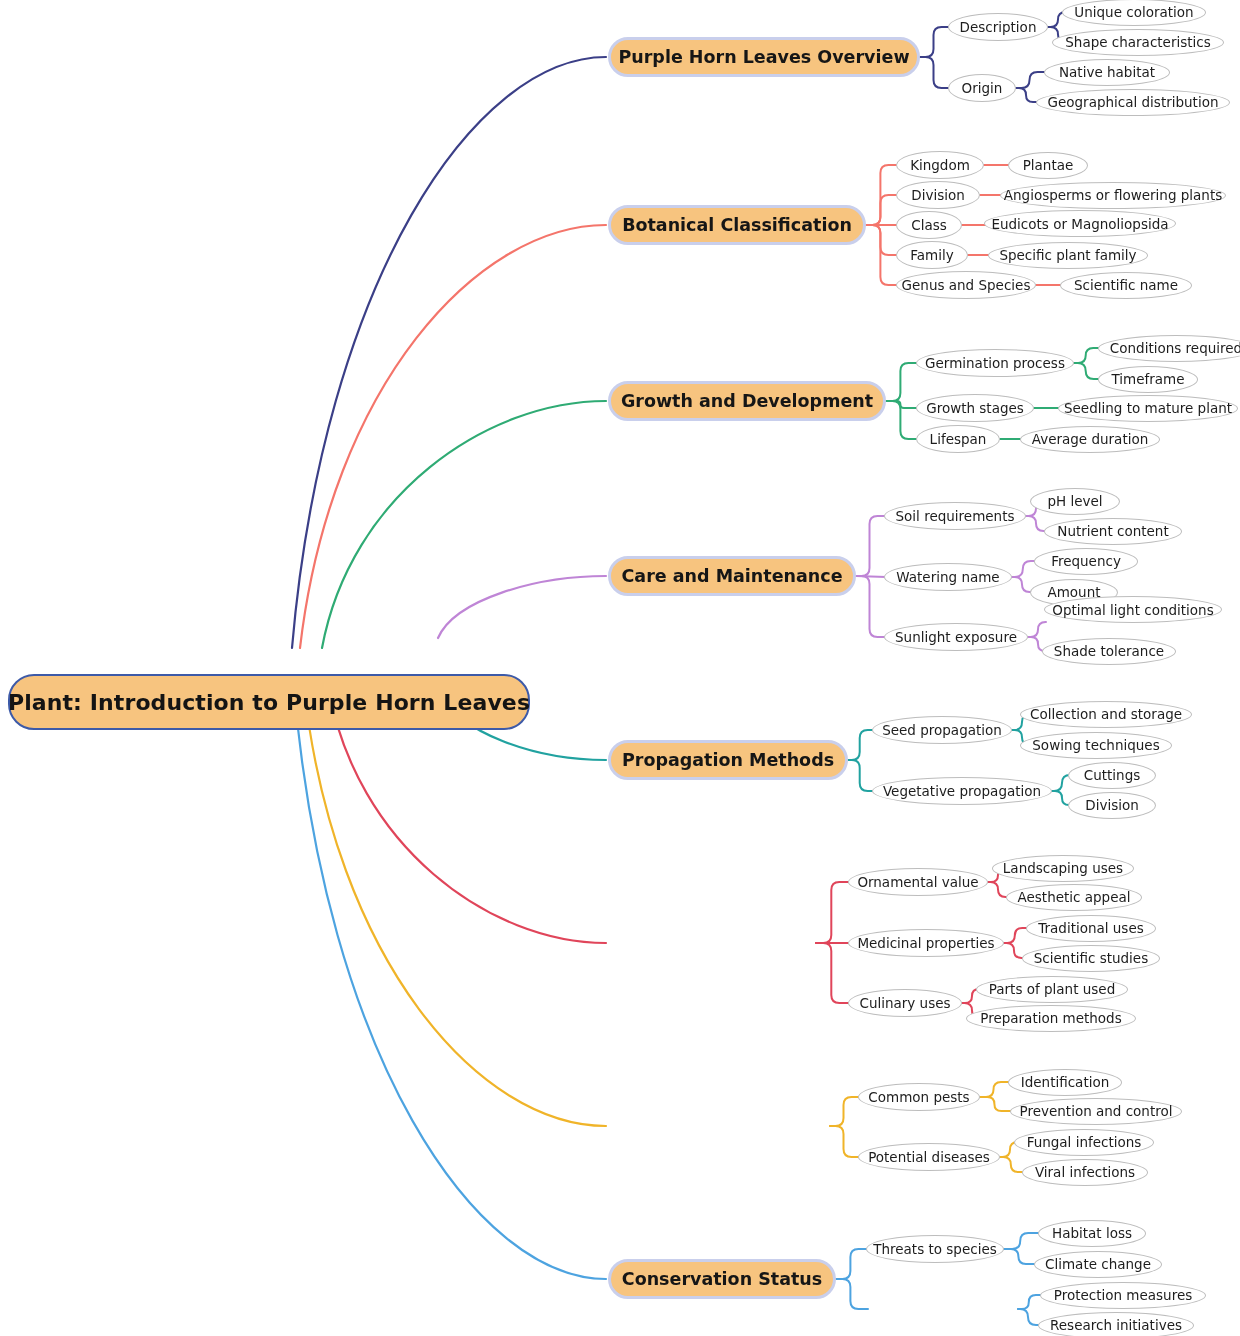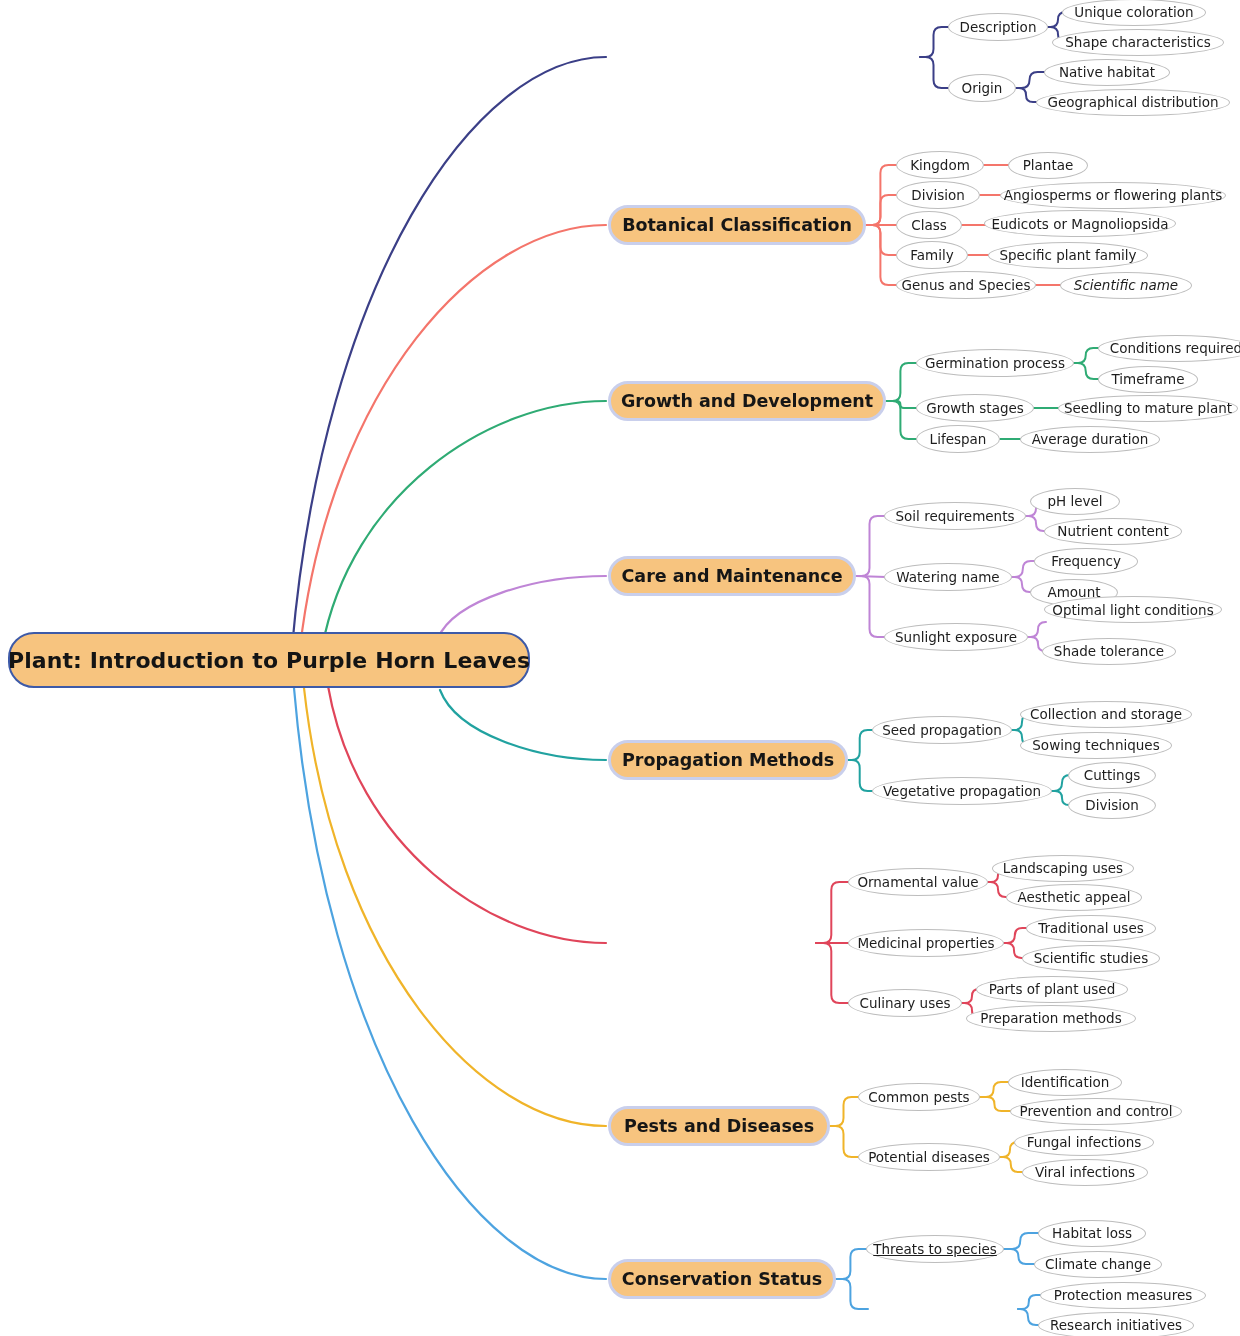--- a/index.html
+++ b/index.html
@@ -38,20 +38,21 @@
   
   .root-node {
     background: #f7c47f;
     border: 2.5px solid #3d5aa8;
     border-radius: 26px;
     color: #141414;
     font-weight: bold;
     font-size: 22px;
     letter-spacing: 0.1px;
     padding: 0 14px;
+    margin-top: 42px;
   }
   
   .branch-node {
     background: #f7c47f;
     border: 3px solid #c9cfec;
     border-radius: 22px;
     color: #161616;
     font-weight: bold;
     font-size: 17.5px;
     padding: 0 12px;
@@ -137,37 +138,38 @@
       <path d="M 1000 1157 L 1003.3 1157 Q 1010.8 1157 1010.8 1164.5 L 1010.8 1164.5 Q 1010.8 1172 1018.3 1172 L 1024 1172" fill="none" stroke="#f0b429" stroke-width="2" stroke-linecap="round" stroke-linejoin="round"></path>
       <path d="M 294 688 C 325.2 1054.42, 474.96 1279, 606 1279" fill="none" stroke="#4da3e0" stroke-width="2.2" stroke-linecap="round" stroke-linejoin="round"></path>
       <path d="M 836 1279 L 842.4 1279 Q 850.4 1279 850.4 1271 L 850.4 1257 Q 850.4 1249 858.4 1249 L 868 1249" fill="none" stroke="#4da3e0" stroke-width="2" stroke-linecap="round" stroke-linejoin="round"></path>
       <path d="M 1004 1249 L 1012.2 1249 Q 1020.2 1249 1020.2 1241 L 1020.2 1241 Q 1020.2 1233 1028.2 1233 L 1040 1233" fill="none" stroke="#4da3e0" stroke-width="2" stroke-linecap="round" stroke-linejoin="round"></path>
       <path d="M 1004 1249 L 1010.9 1249 Q 1018.4 1249 1018.4 1256.5 L 1018.4 1256.5 Q 1018.4 1264 1025.9 1264 L 1036 1264" fill="none" stroke="#4da3e0" stroke-width="2" stroke-linecap="round" stroke-linejoin="round"></path>
       <path d="M 836 1279 L 842.4 1279 Q 850.4 1279 850.4 1287 L 850.4 1301 Q 850.4 1309 858.4 1309 L 868 1309" fill="none" stroke="#4da3e0" stroke-width="2" stroke-linecap="round" stroke-linejoin="round"></path>
       <path d="M 1018 1309 L 1021.8 1309 Q 1028.8 1309 1028.8 1302 L 1028.8 1302 Q 1028.8 1295 1035.8 1295 L 1042 1295" fill="none" stroke="#4da3e0" stroke-width="2" stroke-linecap="round" stroke-linejoin="round"></path>
       <path d="M 1018 1309 L 1020 1309 Q 1028 1309 1028 1317 L 1028 1317 Q 1028 1325 1036 1325 L 1040 1325" fill="none" stroke="#4da3e0" stroke-width="2" stroke-linecap="round" stroke-linejoin="round"></path>
     </svg>
 <div class="node root-node" style="left: 8px; top: 632px; width: 522px; height: 56px;">Plant: Introduction to Purple Horn Leaves</div>
+    <div class="node branch-node" style="left: 608px; top: 37px; width: 312px; height: 40px;">Purple Horn Leaves Overview</div>
     <div class="node leaf-node" style="left: 948px; top: 13px; width: 100px; height: 28px;">Description</div>
     <div class="node leaf-node lvl3" style="left: 1062px; top: -1.5px; width: 144px; height: 27px;">Unique coloration</div>
     <div class="node leaf-node lvl3" style="left: 1052px; top: 28.5px; width: 172px; height: 27px;">Shape characteristics</div>
     <div class="node leaf-node" style="left: 948px; top: 74px; width: 68px; height: 28px;">Origin</div>
     <div class="node leaf-node lvl3" style="left: 1044px; top: 58.5px; width: 126px; height: 27px;">Native habitat</div>
     <div class="node leaf-node lvl3" style="left: 1036px; top: 88.5px; width: 194px; height: 27px;">Geographical distribution</div>
     <div class="node branch-node" style="left: 608px; top: 205px; width: 258px; height: 40px;">Botanical Classification</div>
     <div class="node leaf-node" style="left: 896px; top: 151px; width: 88px; height: 28px;">Kingdom</div>
     <div class="node leaf-node lvl3" style="left: 1008px; top: 151.5px; width: 80px; height: 27px;">Plantae</div>
     <div class="node leaf-node" style="left: 896px; top: 181px; width: 84px; height: 28px;">Division</div>
     <div class="node leaf-node lvl3" style="left: 1000px; top: 181.5px; width: 226px; height: 27px;">Angiosperms or flowering plants</div>
     <div class="node leaf-node" style="left: 896px; top: 211px; width: 66px; height: 28px;">Class</div>
     <div class="node leaf-node lvl3" style="left: 984px; top: 210px; width: 192px; height: 27px;">Eudicots or Magnoliopsida</div>
     <div class="node leaf-node" style="left: 896px; top: 241px; width: 72px; height: 28px;">Family</div>
     <div class="node leaf-node lvl3" style="left: 988px; top: 241.5px; width: 160px; height: 27px;">Specific plant family</div>
     <div class="node leaf-node" style="left: 896px; top: 271px; width: 140px; height: 28px;">Genus and Species</div>
-    <div class="node leaf-node lvl3" style="left: 1060px; top: 271.5px; width: 132px; height: 27px; font-style: italic;">Scientific name</div>
+    <div class="node leaf-node lvl3" style="left: 1060px; top: 271.5px; width: 132px; height: 27px;">Scientific name</div>
     <div class="node branch-node" style="left: 608px; top: 381px; width: 278px; height: 40px;">Growth and Development</div>
     <div class="node leaf-node" style="left: 916px; top: 349px; width: 158px; height: 28px;">Germination process</div>
     <div class="node leaf-node lvl3" style="left: 1098px; top: 334.5px; width: 156px; height: 27px;">Conditions required</div>
     <div class="node leaf-node lvl3" style="left: 1098px; top: 365.5px; width: 100px; height: 27px;">Timeframe</div>
     <div class="node leaf-node" style="left: 916px; top: 394px; width: 118px; height: 28px;">Growth stages</div>
     <div class="node leaf-node lvl3" style="left: 1058px; top: 394.5px; width: 180px; height: 27px;">Seedling to mature plant</div>
     <div class="node leaf-node" style="left: 916px; top: 425px; width: 84px; height: 28px;">Lifespan</div>
     <div class="node leaf-node lvl3" style="left: 1020px; top: 425.5px; width: 140px; height: 27px;">Average duration</div>
     <div class="node branch-node" style="left: 608px; top: 556px; width: 248px; height: 40px;">Care and Maintenance</div>
     <div class="node leaf-node" style="left: 884px; top: 502px; width: 142px; height: 28px;">Soil requirements</div>
@@ -188,27 +190,26 @@
     <div class="node leaf-node lvl3" style="left: 1068px; top: 791.5px; width: 88px; height: 27px;">Division</div>
     <div class="node leaf-node" style="left: 848px; top: 868px; width: 140px; height: 28px;">Ornamental value</div>
     <div class="node leaf-node lvl3" style="left: 992px; top: 854.5px; width: 142px; height: 27px;">Landscaping uses</div>
     <div class="node leaf-node lvl3" style="left: 1006px; top: 883.5px; width: 136px; height: 27px;">Aesthetic appeal</div>
     <div class="node leaf-node" style="left: 848px; top: 929px; width: 156px; height: 28px;">Medicinal properties</div>
     <div class="node leaf-node lvl3" style="left: 1026px; top: 914.5px; width: 130px; height: 27px;">Traditional uses</div>
     <div class="node leaf-node lvl3" style="left: 1022px; top: 944.5px; width: 138px; height: 27px;">Scientific studies</div>
     <div class="node leaf-node" style="left: 848px; top: 989px; width: 114px; height: 28px;">Culinary uses</div>
     <div class="node leaf-node lvl3" style="left: 976px; top: 975.5px; width: 152px; height: 27px;">Parts of plant used</div>
     <div class="node leaf-node lvl3" style="left: 966px; top: 1004.5px; width: 170px; height: 27px;">Preparation methods</div>
-    <div class="node branch-node" style="left: 608px; top: 1106px; width: 222px; height: 40px;">Pests and Diseases</div>
     <div class="node leaf-node" style="left: 858px; top: 1083px; width: 122px; height: 28px;">Common pests</div>
     <div class="node leaf-node lvl3" style="left: 1008px; top: 1068.5px; width: 114px; height: 27px;">Identification</div>
     <div class="node leaf-node lvl3" style="left: 1010px; top: 1097.5px; width: 172px; height: 27px;">Prevention and control</div>
     <div class="node leaf-node" style="left: 858px; top: 1143px; width: 142px; height: 28px;">Potential diseases</div>
     <div class="node leaf-node lvl3" style="left: 1014px; top: 1128.5px; width: 140px; height: 27px;">Fungal infections</div>
     <div class="node leaf-node lvl3" style="left: 1022px; top: 1158.5px; width: 126px; height: 27px;">Viral infections</div>
     <div class="node branch-node" style="left: 608px; top: 1259px; width: 228px; height: 40px;">Conservation Status</div>
-    <div class="node leaf-node" style="left: 866px; top: 1235px; width: 138px; height: 28px; text-decoration: underline;">Threats to species</div>
+    <div class="node leaf-node" style="left: 866px; top: 1235px; width: 138px; height: 28px;">Threats to species</div>
     <div class="node leaf-node lvl3" style="left: 1038px; top: 1219.5px; width: 108px; height: 27px;">Habitat loss</div>
     <div class="node leaf-node lvl3" style="left: 1034px; top: 1250.5px; width: 128px; height: 27px;">Climate change</div>
     <div class="node leaf-node" style="left: 866px; top: 1350px; width: 152px; height: 28px; text-align: right;">Conservation efforts</div>
     <div class="node leaf-node lvl3" style="left: 1040px; top: 1281.5px; width: 166px; height: 27px;">Protection measures</div>
     <div class="node leaf-node lvl3" style="left: 1038px; top: 1311.5px; width: 156px; height: 27px;">Research initiatives</div>
   </div>
 
 </body></html>

